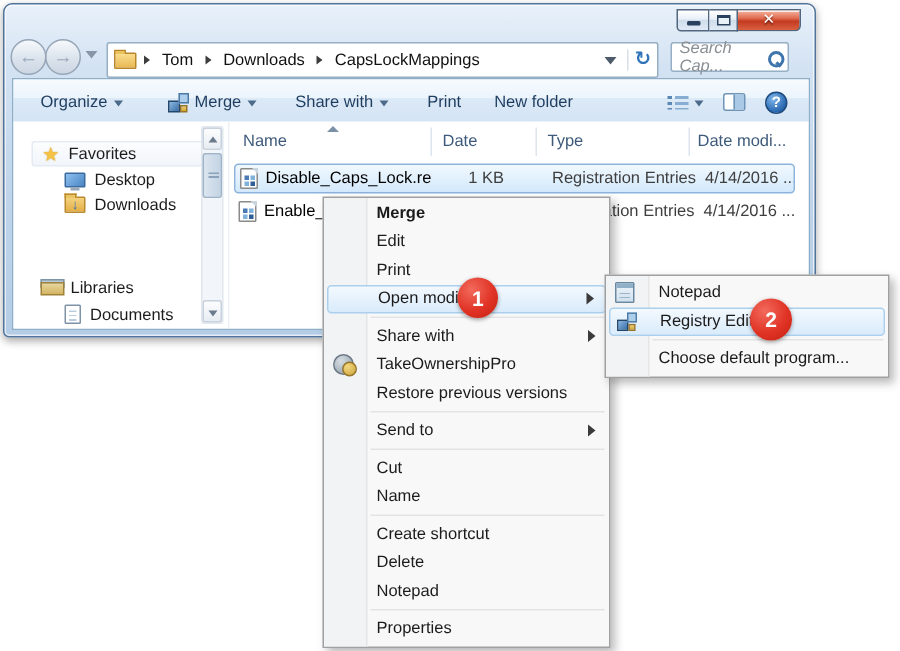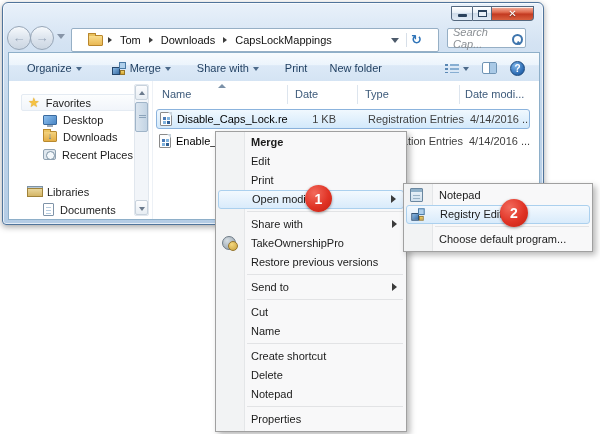--- a/index.html
+++ b/index.html
@@ -27,21 +27,21 @@
   
   .nav-circle { position:absolute; top:23px; width:24px; height:24px; border-radius:50%;
     border:1px solid #97a6b7; background:linear-gradient(#f6f9fc,#dde5ee 50%,#ccd6e2);
     color:#9aa8ba; font-size:13px; line-height:22px; text-align:center; }
   .nav-back { left:4px; }
   .nav-fwd { left:27px; }
   .nav-hist-caret { position:absolute; left:54px; top:31px; width:0; height:0;
     border-left:4px solid transparent; border-right:4px solid transparent; border-top:5px solid #8795a8; }
 
   .addr-bar { position:absolute; left:68px; top:25px; width:368px; height:24px; background:#fff;
-    border:1px solid #96afc5; border-radius:2px; display:flex; align-items:center; padding:0 16px; }
+    border:1px solid #96afc5; border-radius:2px; display:flex; align-items:center; padding:0 4px; }
   .crumb-sep { width:0; height:0; border-left:4px solid #3d3d3d; border-top:3.5px solid transparent;
     border-bottom:3.5px solid transparent; margin:0 3px; }
   .crumb { padding:0 5px; color:#111; white-space:nowrap; }
   .addr-right { margin-left:auto; display:flex; align-items:center; }
   .addr-caret { width:0; height:0; border-left:4px solid transparent; border-right:4px solid transparent;
     border-top:5px solid #4c5a6b; margin-right:7px; }
   .addr-div { width:1px; height:14px; background:#d7dfe8; margin-right:4px; }
   .refresh { color:#2f74b8; font-size:13px; font-weight:bold; line-height:14px; font-family:"DejaVu Sans",sans-serif; }
 
   .folder-icon { position:relative; width:15px; height:11px; margin-right:2px;
@@ -278,24 +278,20 @@
           <span>Favorites</span>
         </div>
         <div class="side-item si-desktop">
           <span class="desktop-icon"></span>
           <span>Desktop</span>
         </div>
         <div class="side-item si-downloads">
           <span class="dl-icon"></span>
           <span>Downloads</span>
         </div>
-        <div class="side-item si-recent">
-          <span class="recent-icon"></span>
-          <span>Recent Places</span>
-        </div>
         <div class="side-item si-lib">
           <span class="lib-icon"></span>
           <span>Libraries</span>
         </div>
         <div class="side-item si-docs">
           <span class="doc-icon"></span>
           <span>Documents</span>
         </div>
 
         <div class="sb">

